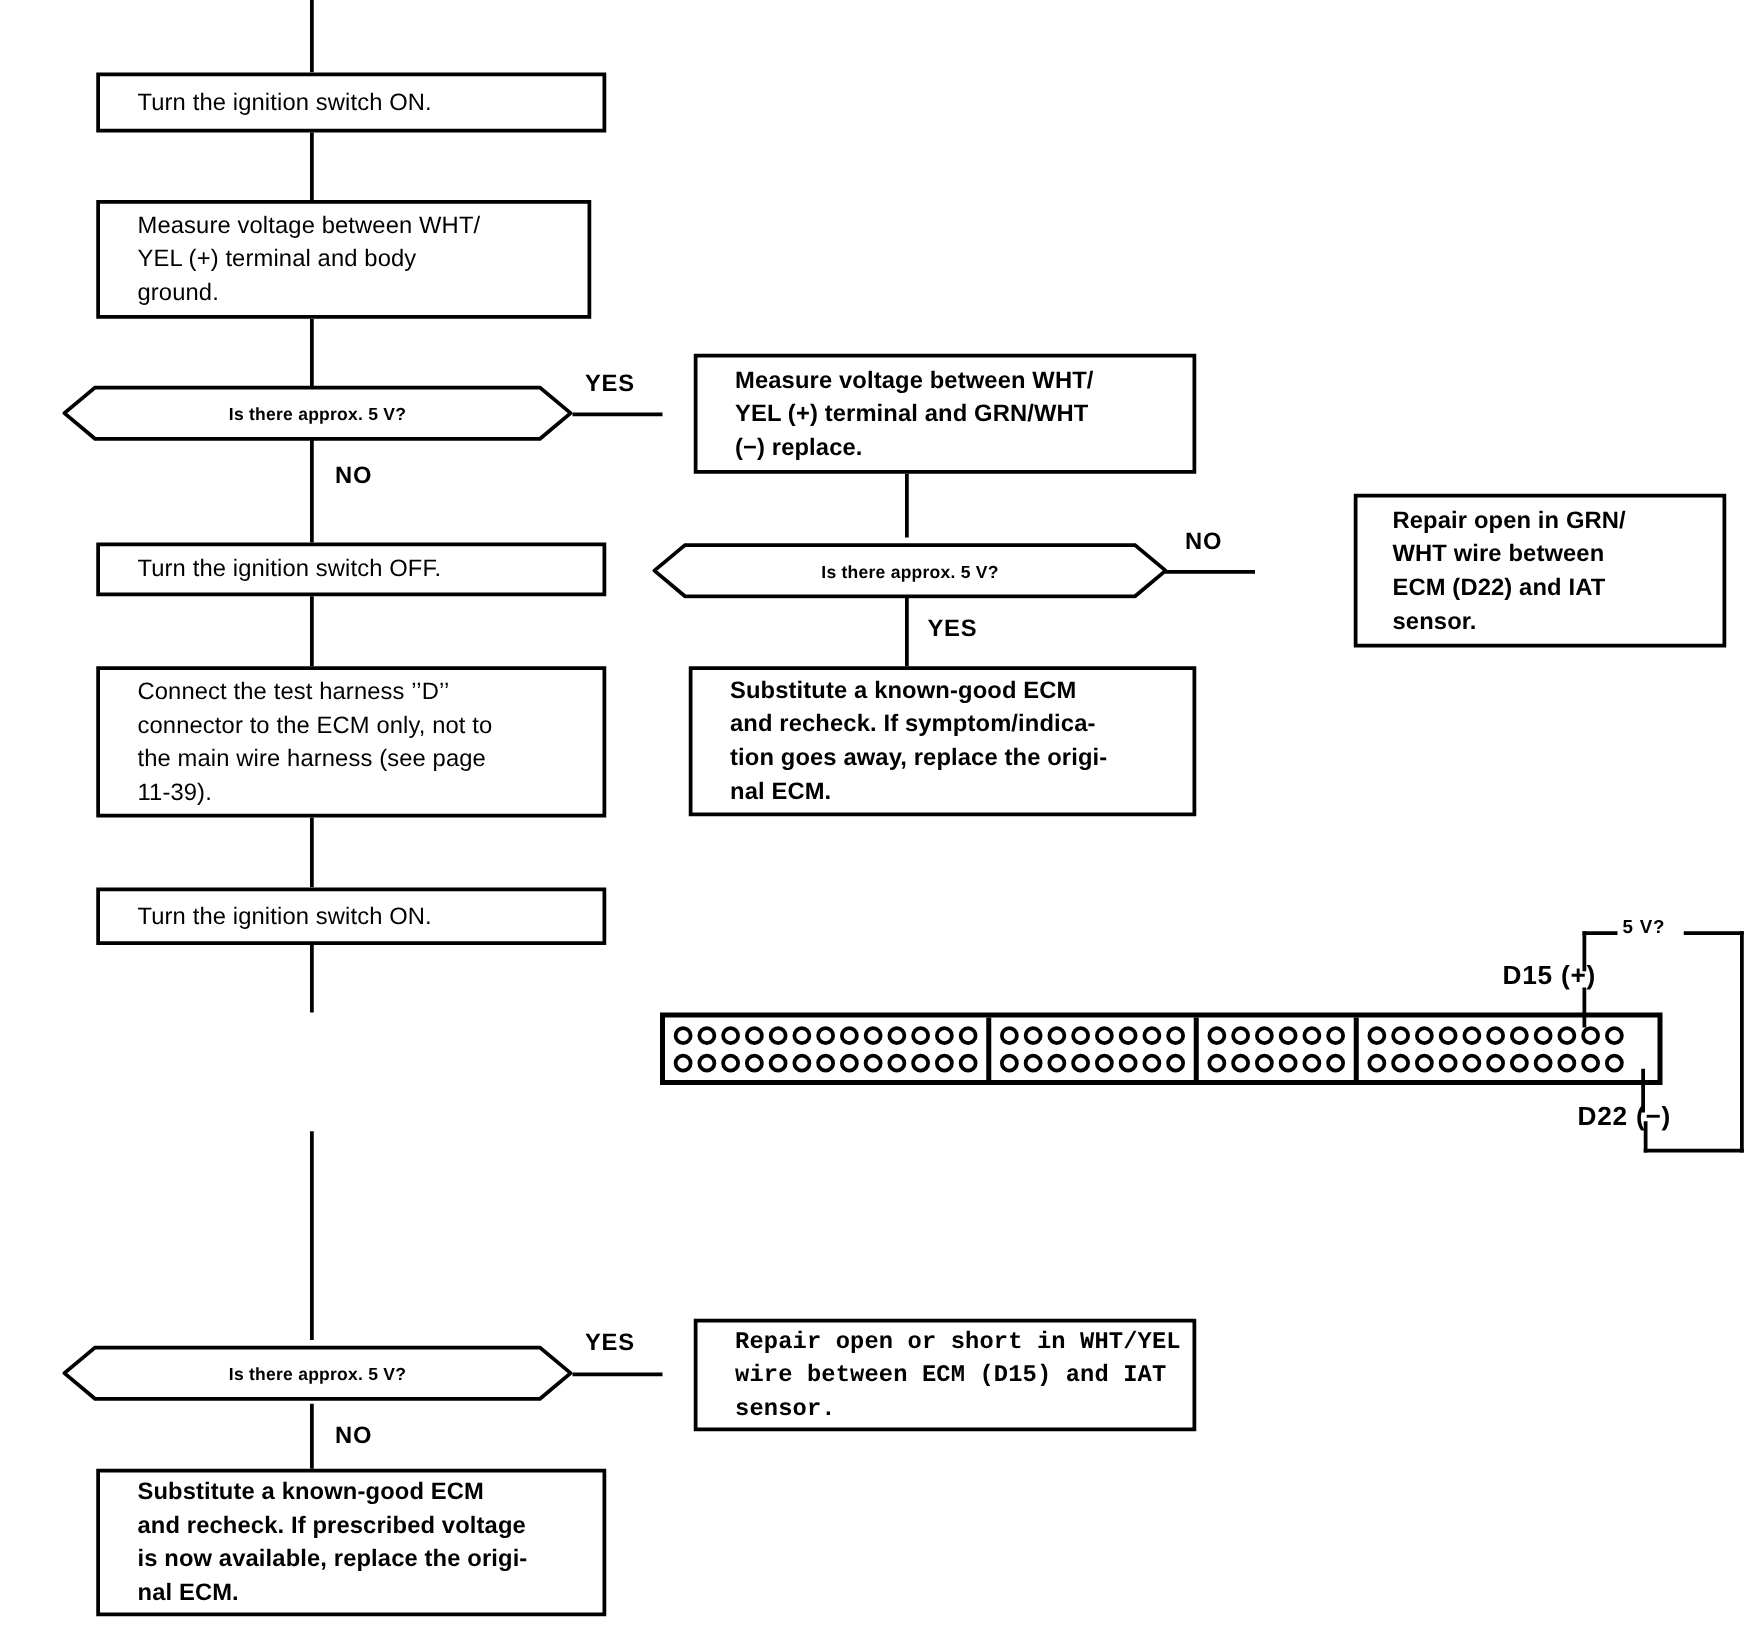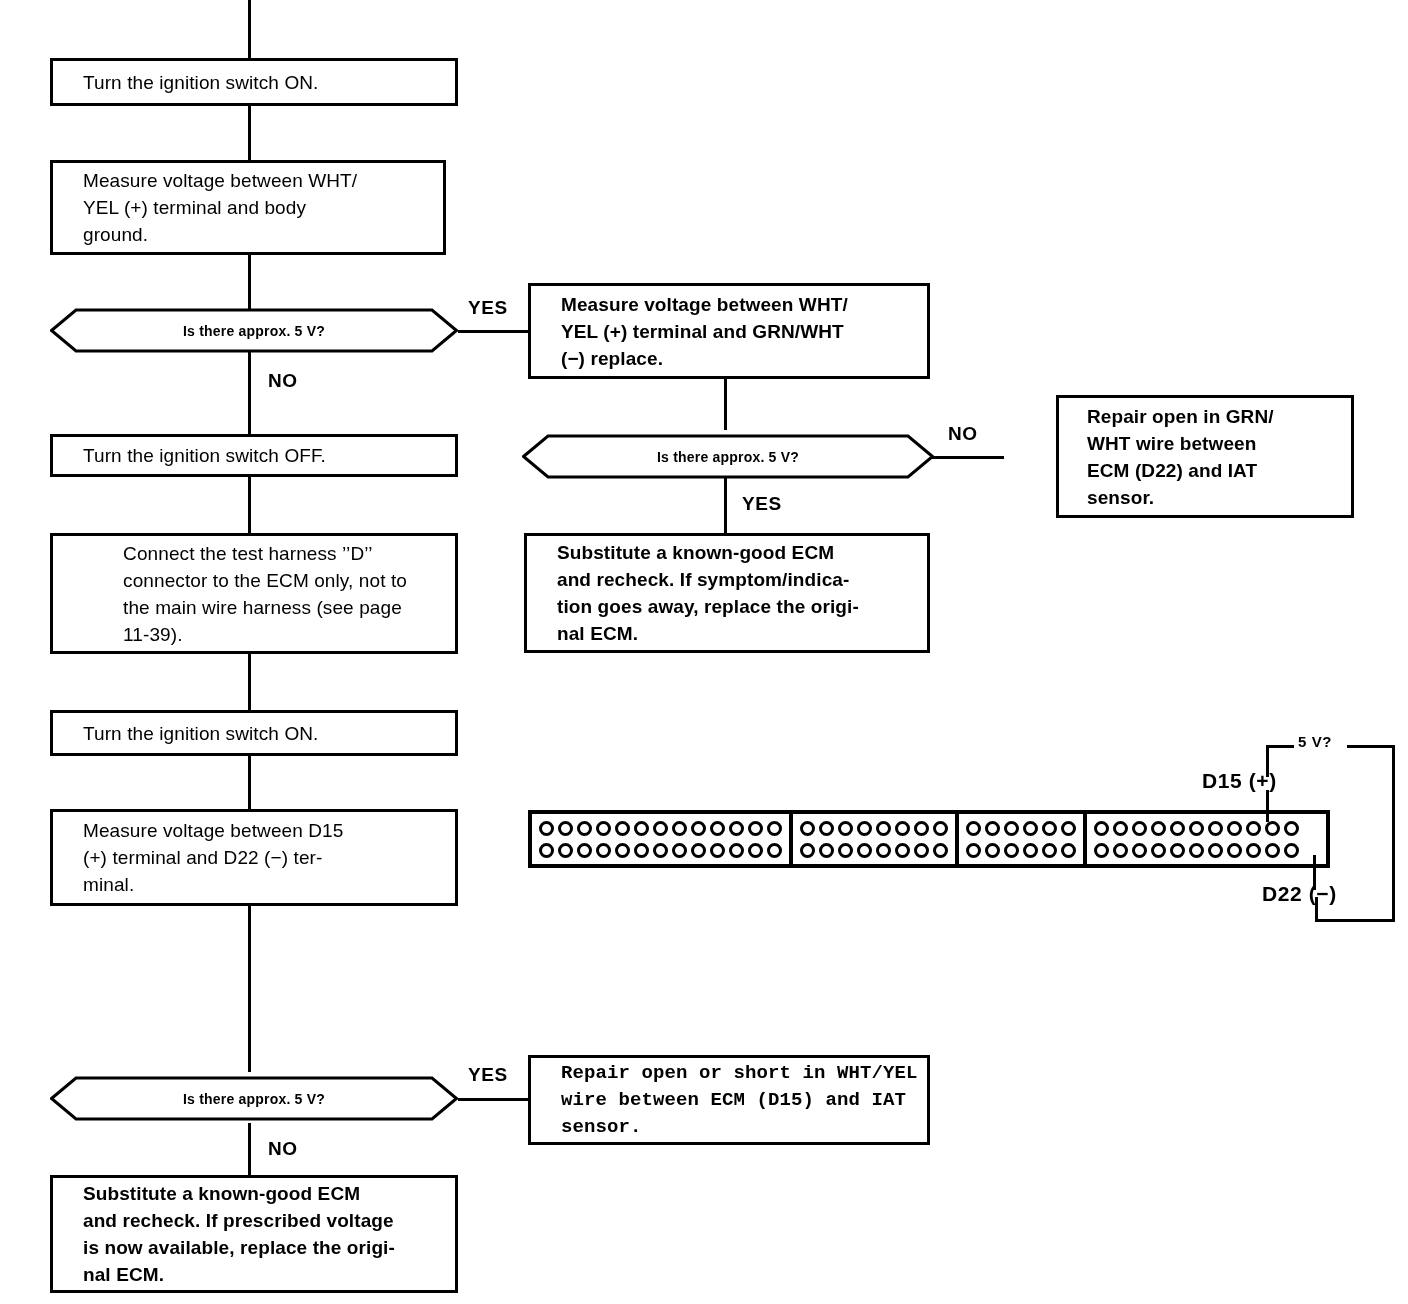--- a/index.html
+++ b/index.html
@@ -2,21 +2,21 @@
 <html><head>
 <meta charset="utf-8">
 <style>
   html,body{margin:0;padding:0;background:#fff;}
   body{width:1408px;height:1304px;position:relative;
        font-family:"Liberation Sans",sans-serif;color:#000;overflow:hidden;}
   .stage{position:absolute;left:0;top:0;width:1408px;height:1304px;}
 
   
   .box{position:absolute;border:3px solid #000;background:#fff;box-sizing:border-box;
-       display:flex;align-items:center;}
+       display:flex;align-items:center;margin-left:27px;}
   .box .txt{padding:0 8px 0 30px;font-size:19px;line-height:27px;letter-spacing:.1px;}
   .box.bold .txt{font-weight:bold;}
 
   .dia{position:absolute;box-sizing:border-box;}
   .dia svg{position:absolute;left:0;top:0;}
   .dia .txt{position:absolute;left:0;top:0;width:100%;height:100%;
             display:flex;align-items:center;justify-content:center;
             font-size:14px;font-weight:bold;letter-spacing:.2px;}
 
   .vline{position:absolute;width:3px;background:#000;}
@@ -75,40 +75,33 @@
     <div class="txt">Is there approx. 5 V?</div>
   </div>
 
   <div class="lbl" style="left:268px;top:370px;">NO</div>
   <div class="lbl" style="left:468px;top:297px;">YES</div>
 
   <div class="box" style="left:50px;top:434px;width:408px;height:43px;">
     <span class="txt">Turn the ignition switch OFF.</span>
   </div>
 
-  <div class="box" style="left:50px;top:533px;width:408px;height:121px;justify-content:center;">
+  <div class="box" style="left:50px;top:533px;width:408px;height:121px;">
     <span class="txt">
       <span>Connect  the  test  harness  ’’D’’</span><br>
       <span>connector to the ECM only, not to</span><br>
       <span>the main wire harness (see page</span><br>
       <span>11-39).</span>
     </span>
   </div>
 
   <div class="box" style="left:50px;top:710px;width:408px;height:46px;">
     <span class="txt">Turn the ignition switch ON.</span>
   </div>
 
-  <div class="box" style="left:50px;top:809px;width:408px;height:97px;">
-    <span class="txt">
-      <span>Measure  voltage  between  D15</span><br>
-      <span>(+)  terminal  and  D22  (−)  ter-</span><br>
-      <span>minal.</span>
-    </span>
-  </div>
 
   <div class="dia" style="left:50px;top:1076px;width:408px;height:45px;">
     <svg width="408" height="45" viewBox="0 0 408 45">
       <polygon points="1.5,22.5 26,2 382,2 406.5,22.5 382,43 26,43" fill="#fff" stroke="#000" stroke-width="3"></polygon>
     </svg>
     <div class="txt">Is there approx. 5 V?</div>
   </div>
 
   <div class="lbl" style="left:268px;top:1138px;">NO</div>
   <div class="lbl" style="left:468px;top:1064px;">YES</div>

